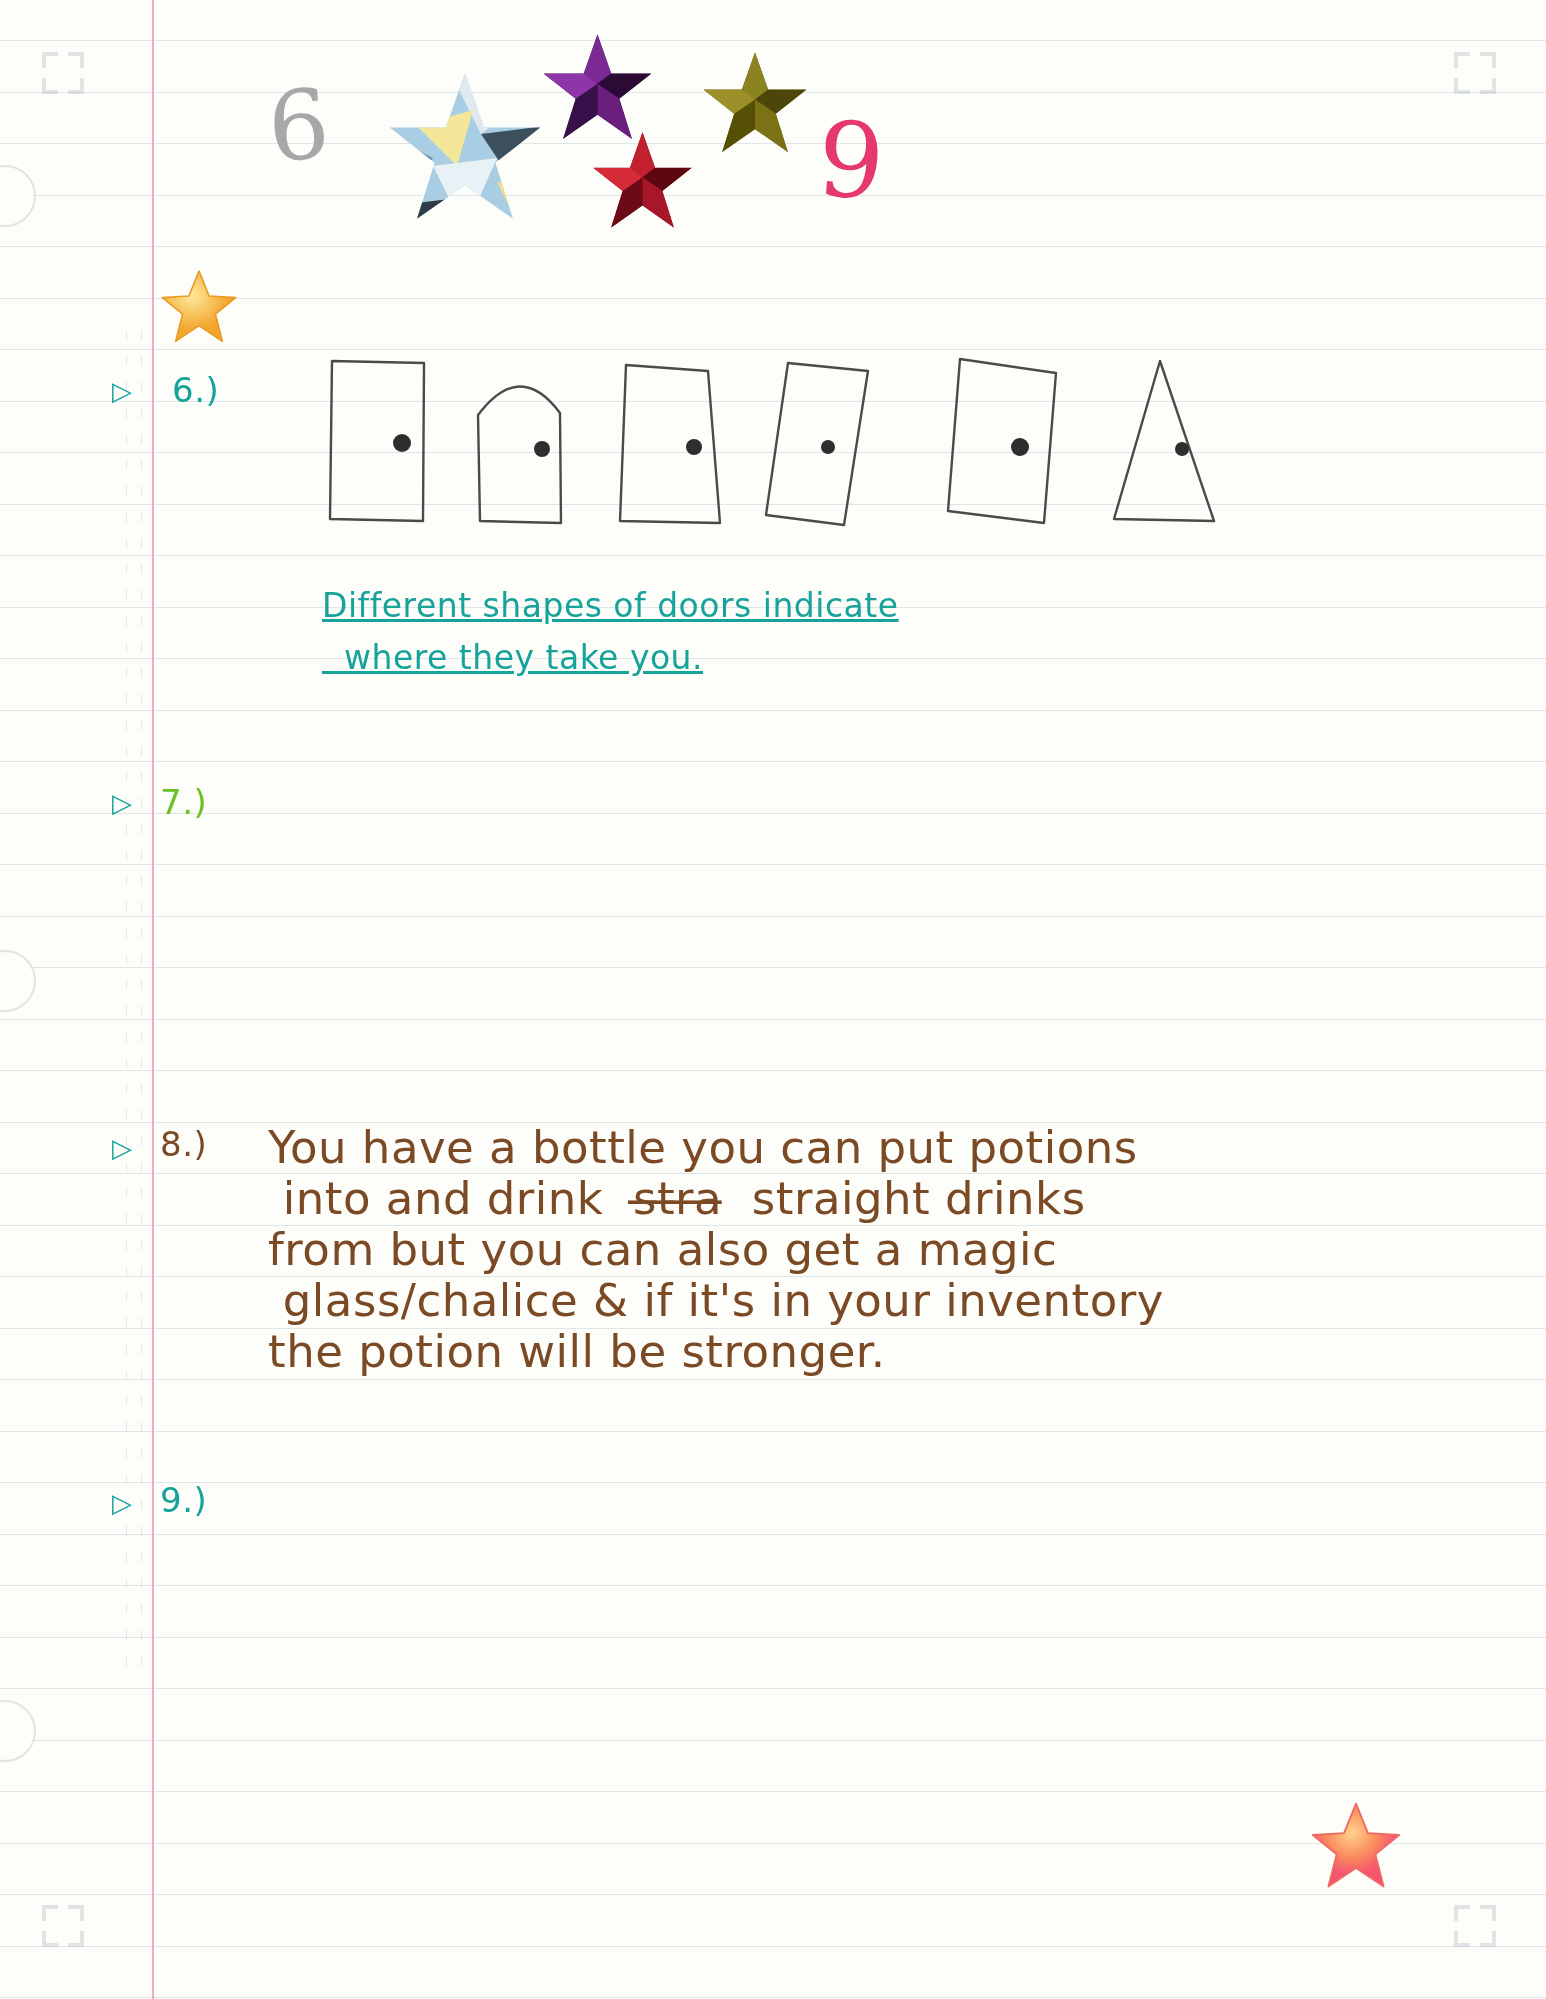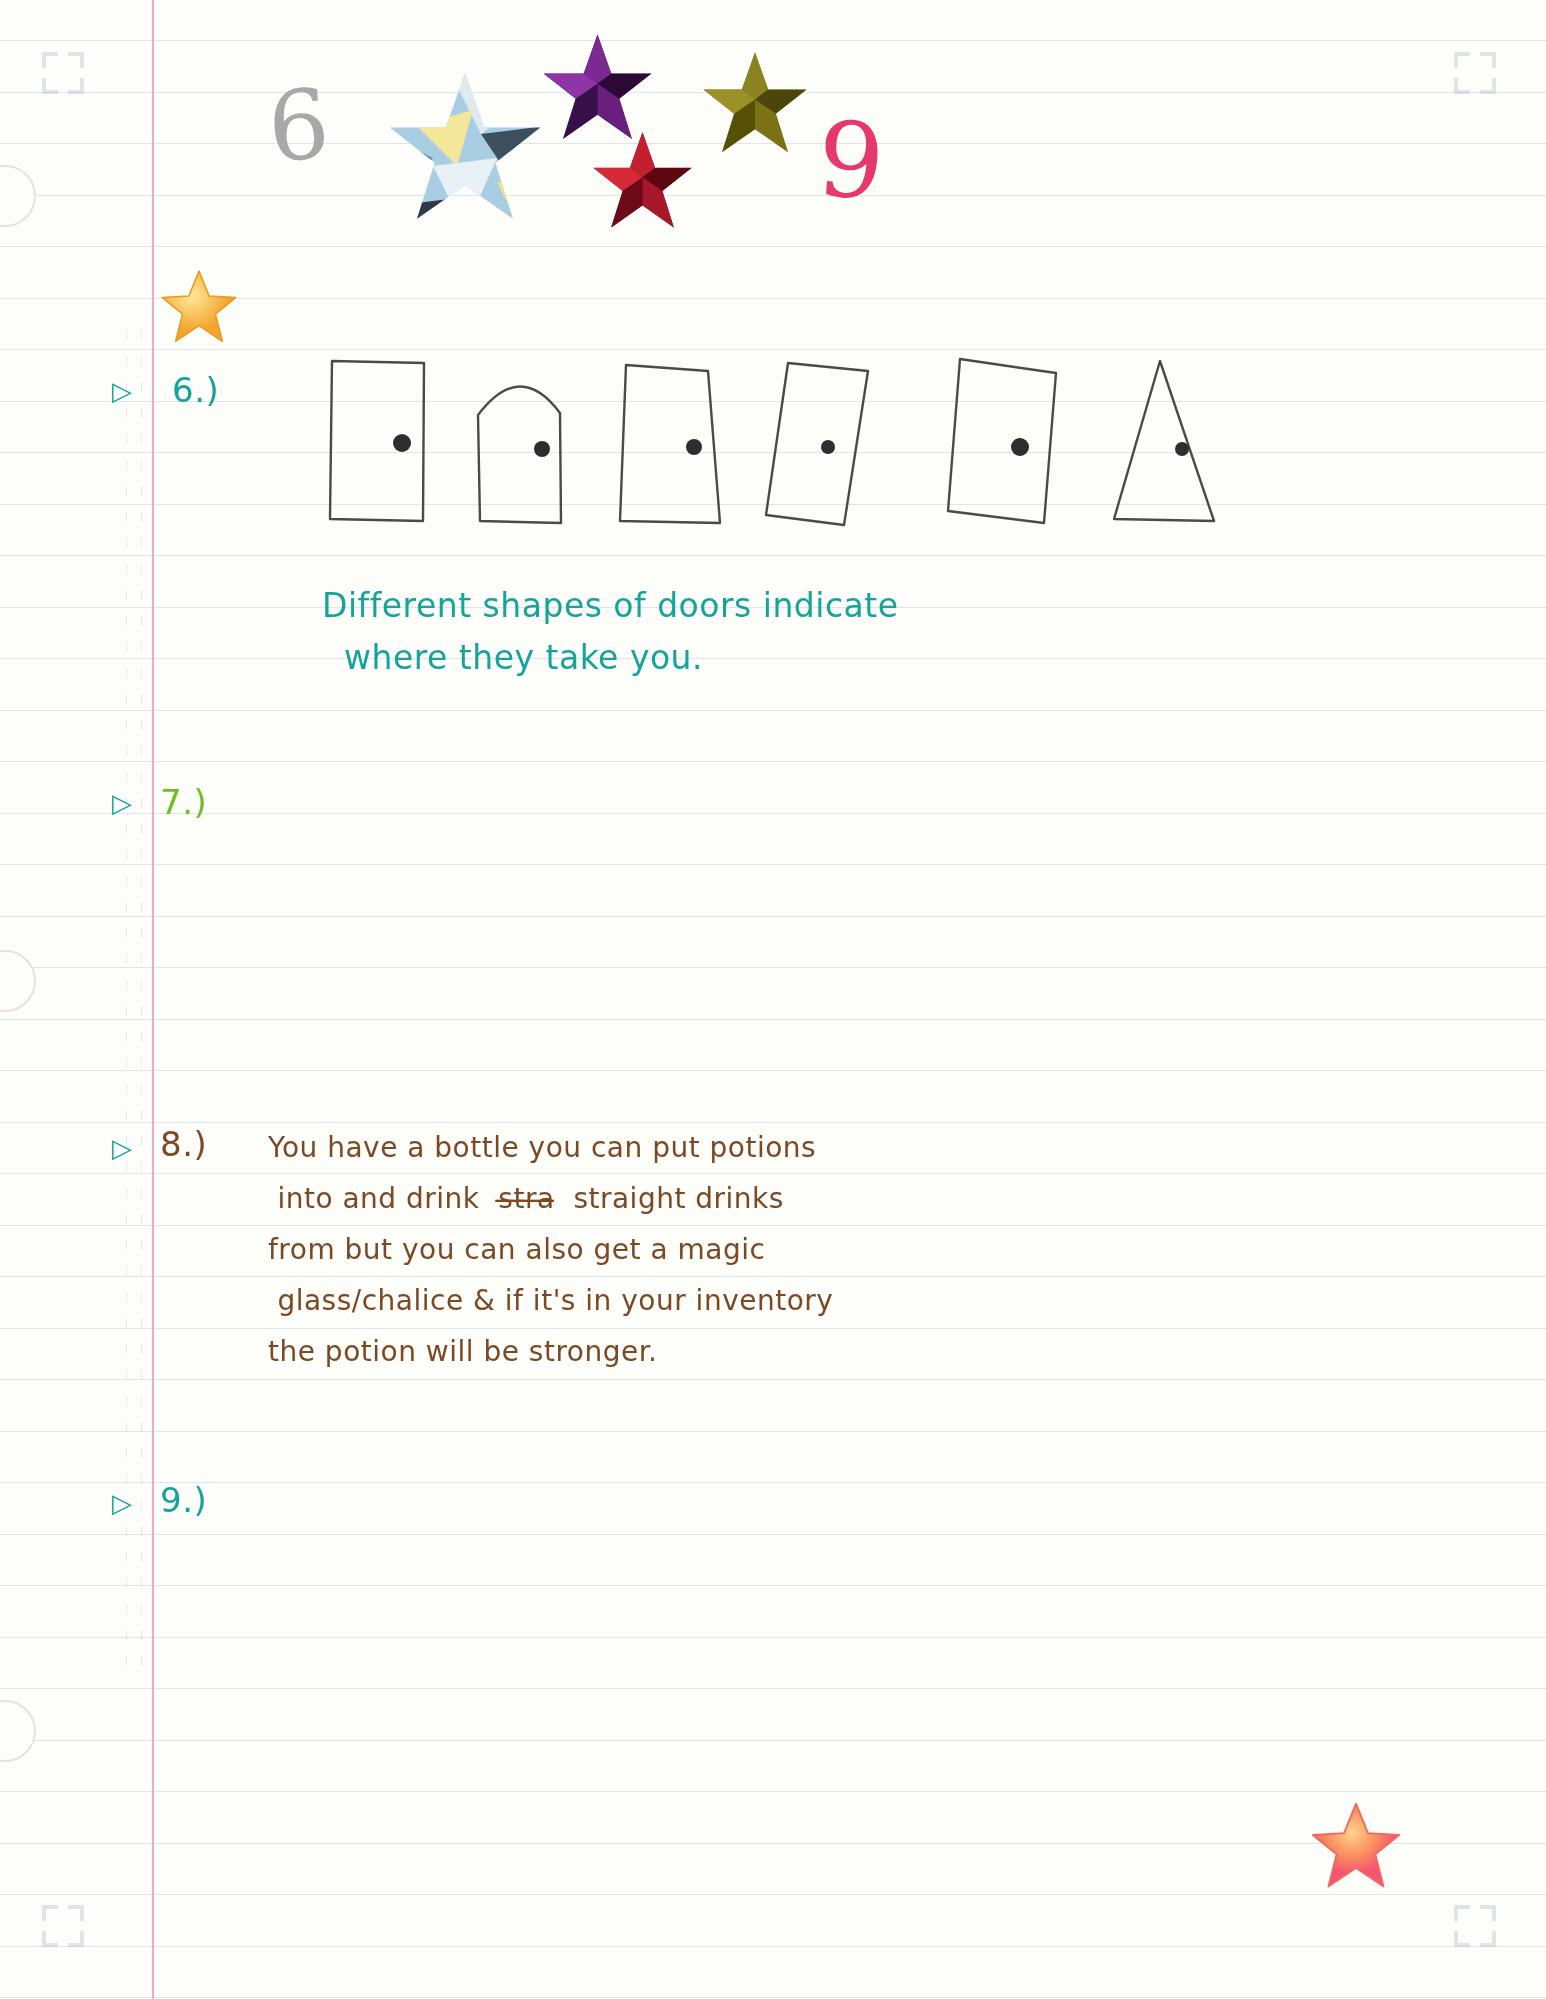--- a/index.html
+++ b/index.html
@@ -61,21 +61,21 @@
   }
   .num{
     position:absolute;
     font-size:34px;
   }
   .lines{
     position:absolute;
     font-size:33px;
     line-height:52px;
   }
-  .lines.brown{font-size:28px;line-height:51px;}
+  .lines.brown{font-size:45px;line-height:51px;}
   
   #head-6{
     position:absolute;left:268px;top:70px;
     font-size:96px;color:#a8a8a8;
     font-family:"DejaVu Serif", serif;
     transform:rotate(-4deg);
   }
   #head-y{
     position:absolute;left:818px;top:100px;
     font-size:104px;color:#e4386f;
@@ -348,21 +348,21 @@
         <ellipse cx="82" cy="88" rx="9" ry="9"></ellipse>
         <ellipse cx="222" cy="94" rx="8" ry="8"></ellipse>
         <ellipse cx="374" cy="92" rx="8" ry="8"></ellipse>
         <ellipse cx="508" cy="92" rx="7" ry="7"></ellipse>
         <ellipse cx="700" cy="92" rx="9" ry="9"></ellipse>
         <ellipse cx="862" cy="94" rx="7" ry="7"></ellipse>
       </g>
     </svg>
   </div>
 
-  <div class="lines hand teal" style="left:322px;top:580px;">Different shapes of doors indicate
+  <div class="lines hand teal" style="left:322px;top:580px;text-decoration:underline;">Different shapes of doors indicate
   where they take you.</div>
 
   <div class="bullet hand" style="left:112px;top:790px;">▷</div>
   <div class="num hand green" style="left:160px;top:782px;">7.)</div>
 
   <div class="bullet hand" style="left:112px;top:1135px;">▷</div>
   <div class="num hand brown" style="left:160px;top:1124px;">8.)</div>
   <div class="lines hand brown" style="left:268px;top:1122px;">You have a bottle you can put potions
  into and drink  s̶t̶r̶a̶  straight drinks
 from but you can also get a magic

